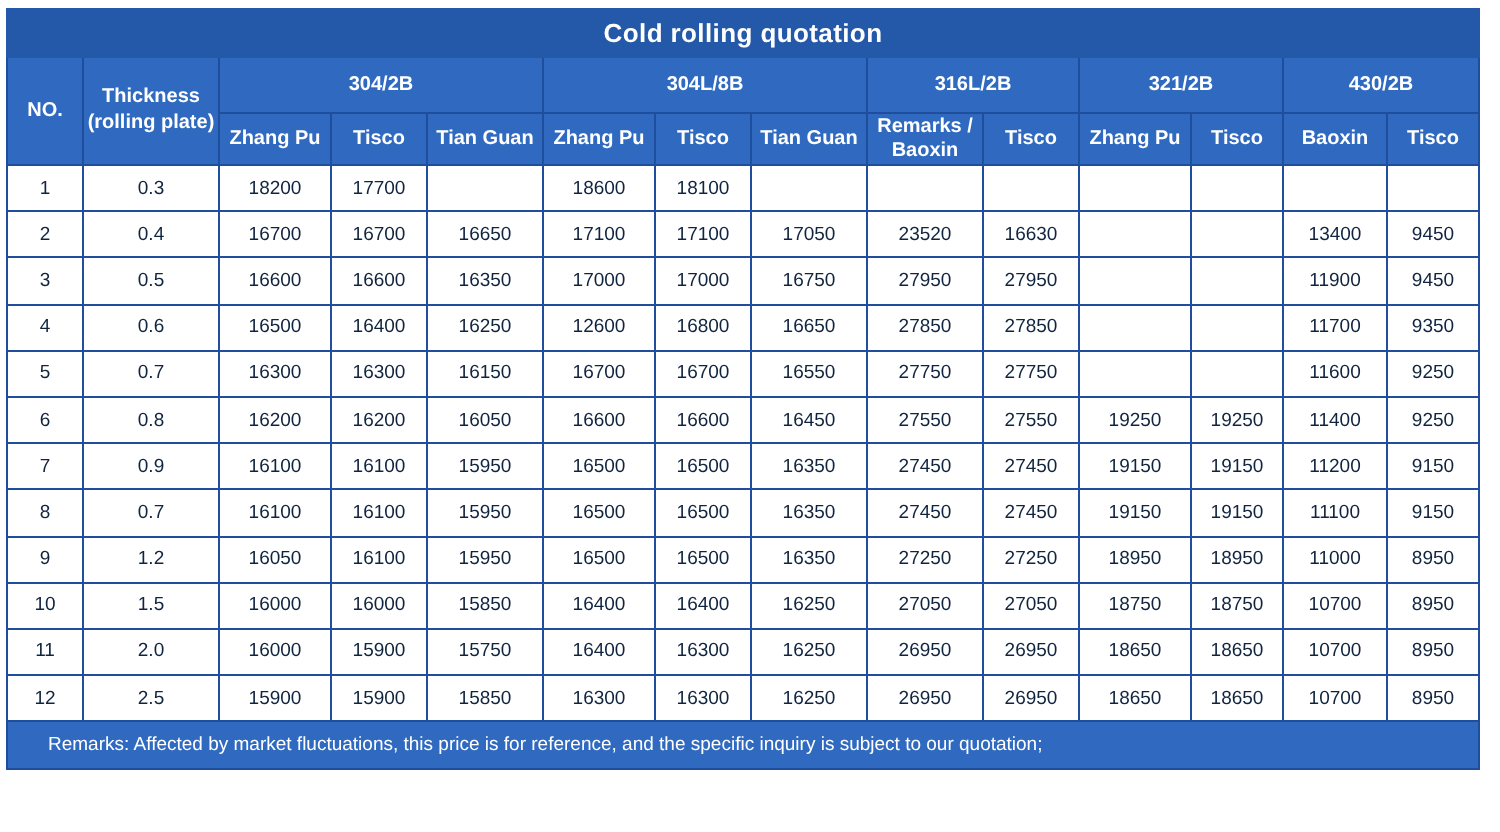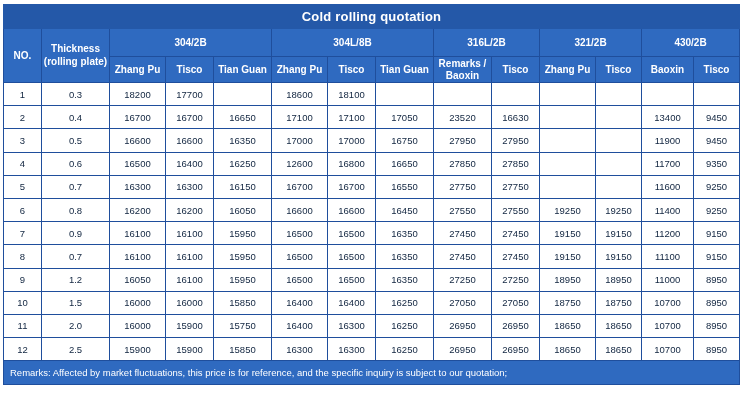--- a/index.html
+++ b/index.html
@@ -71,21 +71,21 @@
   td.col-no { font-size: 9.5px; }
   td.col-thk { font-size: 9.5px; }
   td.hl { background: #d7ecfb; }
   
   tr.remark-row td {
     background: #2f6ac0;
     color: #ffffff;
     text-align: left;
     font-size: 9.5px;
     height: 24px;
-    padding-left: 6px;
+    padding-left: 20px;
     font-weight: normal;
   }
   
   #watermark {
     position: absolute;
     left: 0; right: 0;
     top: 285px;
     text-align: center;
     font-size: 28px;
     font-weight: bold;

